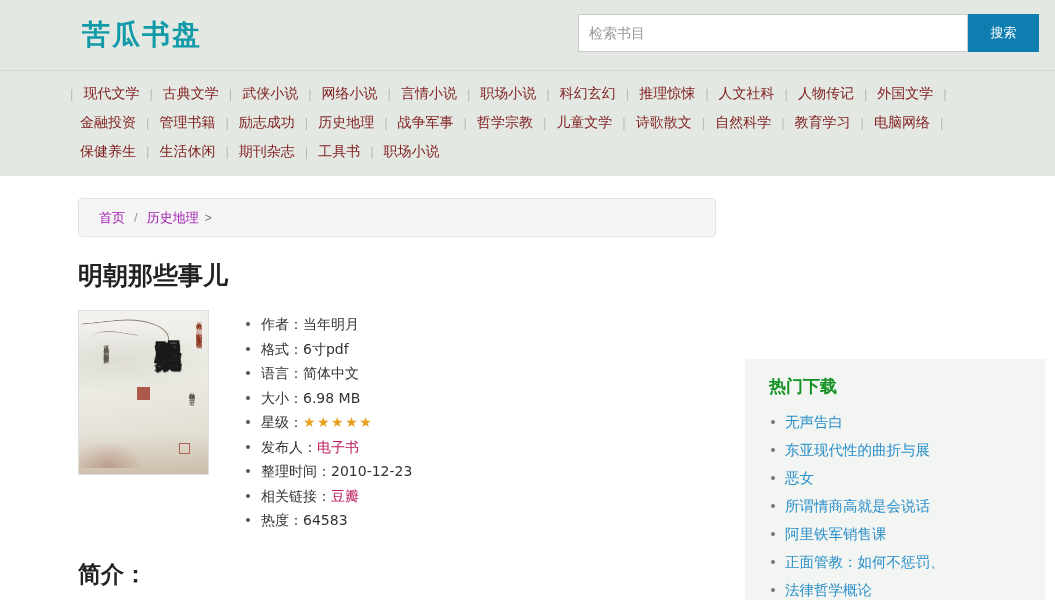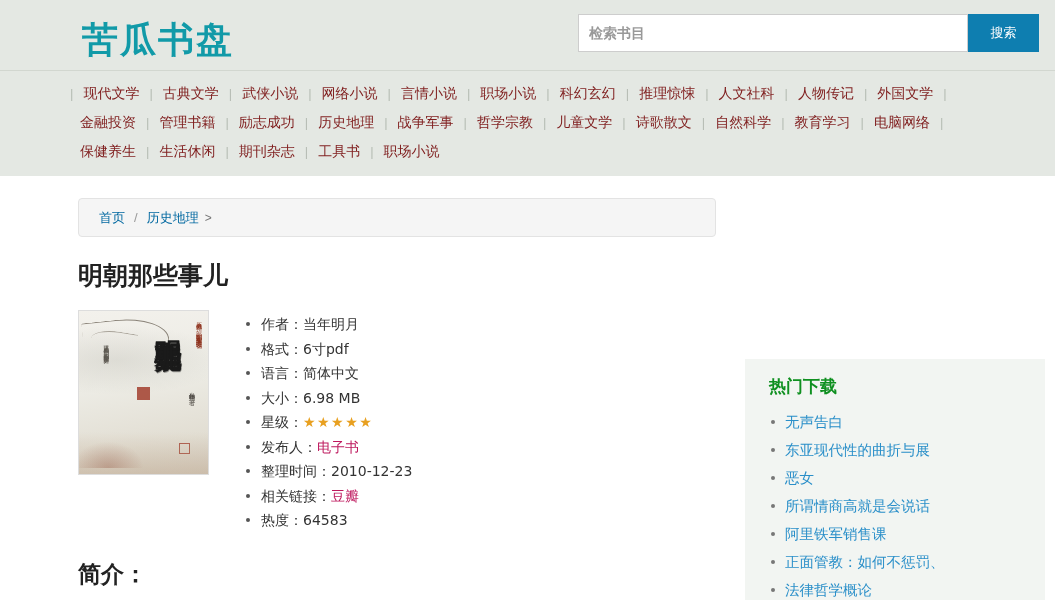--- a/index.html
+++ b/index.html
@@ -14,21 +14,21 @@
   .header {
     height: 70px;
     background: #e4e8e3;
     position: relative;
     display: flex;
     align-items: center;
   }
   .logo {
     position: absolute;
     left: 82px; top: 16px;
-    font-size: 36px;
+    font-size: 28px;
     font-weight: bold;
     color: #119aa8;
     letter-spacing: 2px;
     font-family: "DejaVu Sans", "Liberation Sans", sans-serif;
   }
   .search-wrap {
     position: absolute;
     left: 578px; top: 14px;
     display: flex;
     height: 38px;
@@ -36,21 +36,20 @@
   .search-input {
     width: 390px;
     height: 38px;
     border: 1px solid #cdcdcd;
     background: #fff;
     padding: 0 10px;
     font-size: 14px;
     color: #8b5cf6;
     outline: none;
     font-family: "DejaVu Sans", "Liberation Sans", sans-serif;
-    font-weight: bold;
   }
   .search-input::placeholder { color: #999; }
   .search-btn {
     width: 71px;
     height: 38px;
     background: #0e7eb0;
     border: none;
     color: #fff;
     font-size: 13px;
     cursor: pointer;
@@ -101,21 +100,21 @@
     height: 39px;
     background: #f5f5f5;
     border: 1px solid #e3e3e3;
     border-radius: 4px;
     display: flex;
     align-items: center;
     padding-left: 20px;
     font-size: 13px;
   }
   .bc-link {
-    color: #0369a1;
+    color: #a21caf;
     text-decoration: none;
     font-family: "DejaVu Sans", "Liberation Sans", sans-serif;
   }
   .bc-sep { color: #999; margin: 0 9px; }
   .bc-arrow { color: #777; margin-left: 6px; font-size: 12px; }
 
   .book-title {
     margin-top: 22px;
     font-size: 25px;
     color: #222;

